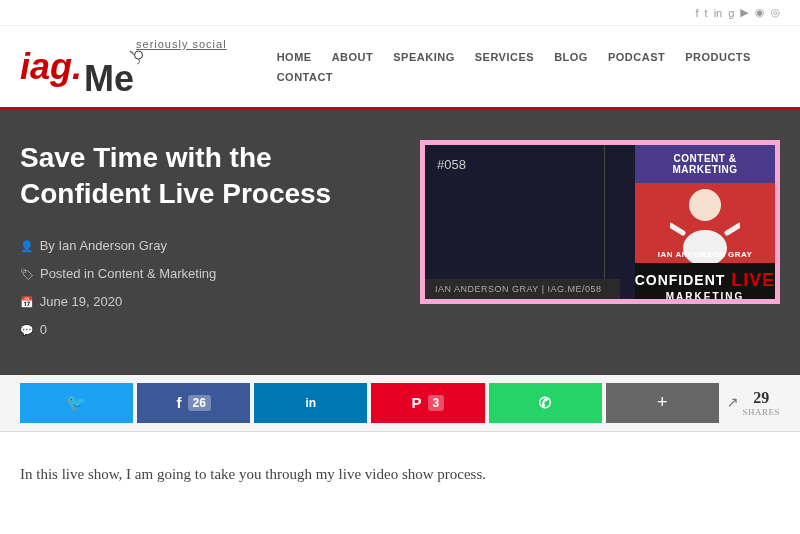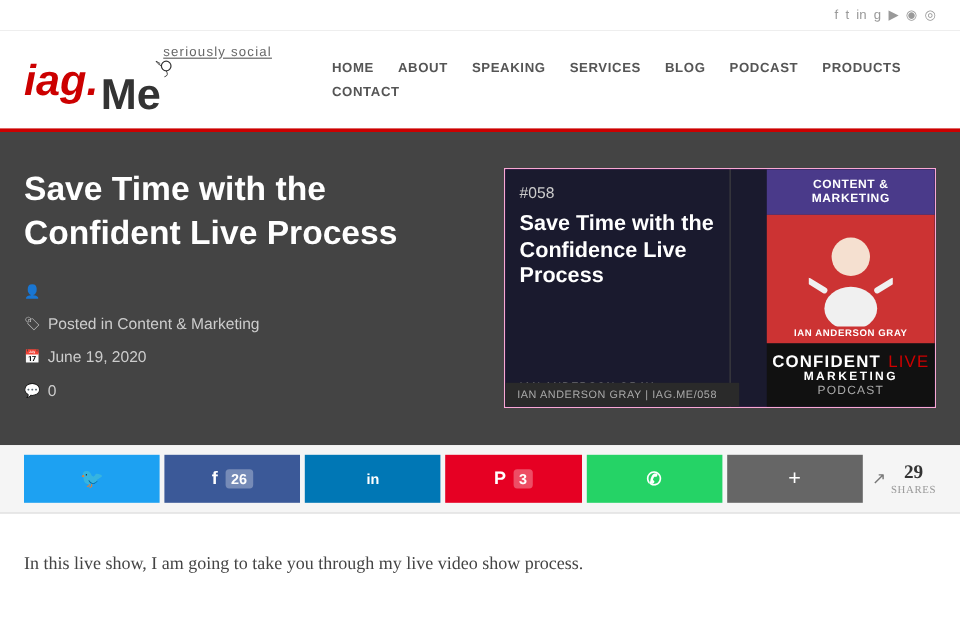--- a/index.html
+++ b/index.html
@@ -118,24 +118,24 @@
     }
     .hero-meta .meta-row {
       display: flex;
       align-items: center;
       gap: 6px;
       margin-bottom: 2px;
     }
 
     .hero-image {
       width: 360px;
-      height: 200px;
+      height: 164px;
       flex-shrink: 0;
       background: #a21caf;
-      border: 1px solid #f9a8d4;
+      border: 5px solid #f9a8d4;
       position: relative;
       overflow: hidden;
     }
     .podcast-card {
       width: 100%;
       height: 100%;
       display: flex;
       position: relative;
       background: #1a1a2e;
     }
@@ -244,20 +244,21 @@
     <a class="nav-item">CONTACT</a>
   </nav>
 </header>
 
 <section class="hero">
   <div class="hero-text">
     <h1 class="hero-title">Save Time with the Confident Live Process</h1>
     <div class="hero-meta">
       <div class="meta-row">
         <span style="font-size:11px;">👤</span>
+        <span>By Ian Anderson Gray</span>
       </div>
       <div class="meta-row">
         <span style="font-size:11px;">🏷</span>
         <span>Posted in Content &amp; Marketing</span>
       </div>
       <div class="meta-row">
         <span style="font-size:11px;">📅</span>
         <span>June 19, 2020</span>
       </div>
       <div class="meta-row">
@@ -266,21 +267,20 @@
       </div>
     </div>
   </div>
 
   <div class="hero-image">
     <div class="podcast-card">
 
       <div style="flex:1; background:#1a1a2e; padding:12px; display:flex; flex-direction:column; justify-content:space-between;">
         <div>
           <div style="font-size:13px; color:#ccc; font-family:Arial;">#058</div>
-          <div style="font-size:18px; font-weight:900; color:#fff; font-family:Arial; line-height:1.2; margin:8px 0;">Save Time with the Confidence Live Process</div>
         </div>
         <div>
           <div style="font-size:9px; color:#aaa; font-family:Arial; text-transform:uppercase; letter-spacing:1px;">IAN ANDERSON GRAY</div>
         </div>
       </div>
 
       <div style="width:1px; background:#444;"></div>
 
       <div style="width:170px; display:flex; flex-direction:column; background:#1a1a2e;padding-left:30px;">
 
@@ -296,21 +296,21 @@
             <line x1="13" y1="50" x2="0" y2="42" stroke="#f0f0f0" stroke-width="5" stroke-linecap="round"></line>
             <line x1="57" y1="50" x2="70" y2="42" stroke="#f0f0f0" stroke-width="5" stroke-linecap="round"></line>
           </svg>
           <div style="position:absolute; bottom:4px; font-size:8px; color:#fff; font-family:Arial; font-weight:700; text-align:center; text-transform:uppercase; letter-spacing:0.5px;">IAN ANDERSON GRAY</div>
         </div>
 
         <div style="background:#111; padding:8px 6px; text-align:center;">
           <div style="display:flex; align-items:center; justify-content:center; gap:3px; line-height:1.1;">
             <span style="font-size:14px; font-weight:900; color:#fff; font-family:Arial; letter-spacing:1px;">CONFIDENT</span>
             <span style="width:8px; height:8px; background:#cc0000; border-radius:50%; display:inline-block;"></span>
-            <span style="font-size:14px; font-weight:400; color:#cc0000; font-family:Arial; letter-spacing:1px;">LIVE</span>
+            <span style="font-size:18px; font-weight:700; color:#cc0000; font-family:Arial; letter-spacing:1px;">LIVE</span>
           </div>
           <div style="font-size:10px; font-weight:700; color:#fff; font-family:Arial; letter-spacing:2px; text-transform:uppercase;">MARKETING</div>
           <div style="font-size:10px; color:#aaa; font-family:Arial; letter-spacing:1px;">PODCAST</div>
         </div>
       </div>
     </div>
 
     <div style="position:absolute; bottom:0; left:0; width:195px; background:#2a2a2a; padding:5px 10px; font-size:9px; color:#aaa; font-family:Arial; letter-spacing:0.5px;">IAN ANDERSON GRAY | IAG.ME/058</div>
   </div>
 </section>

